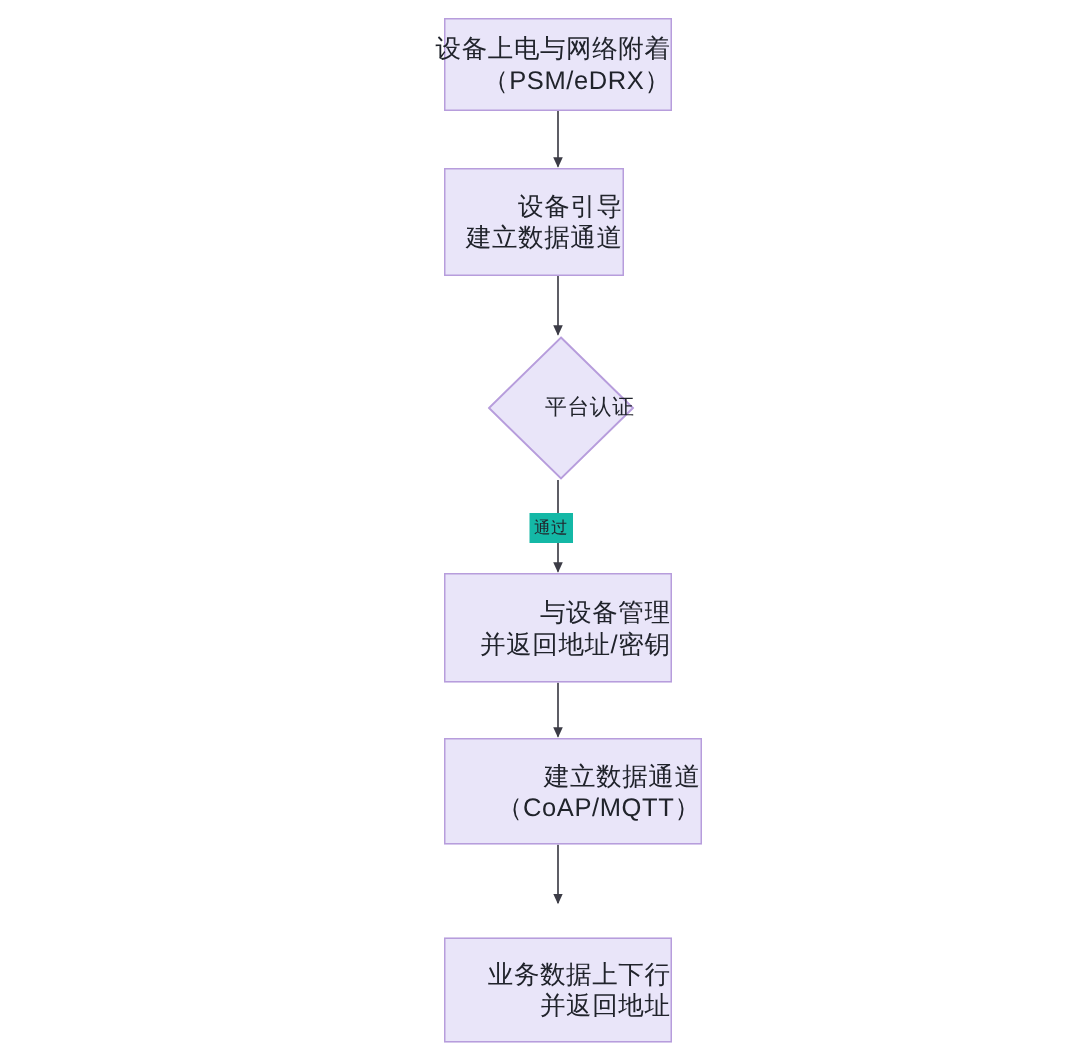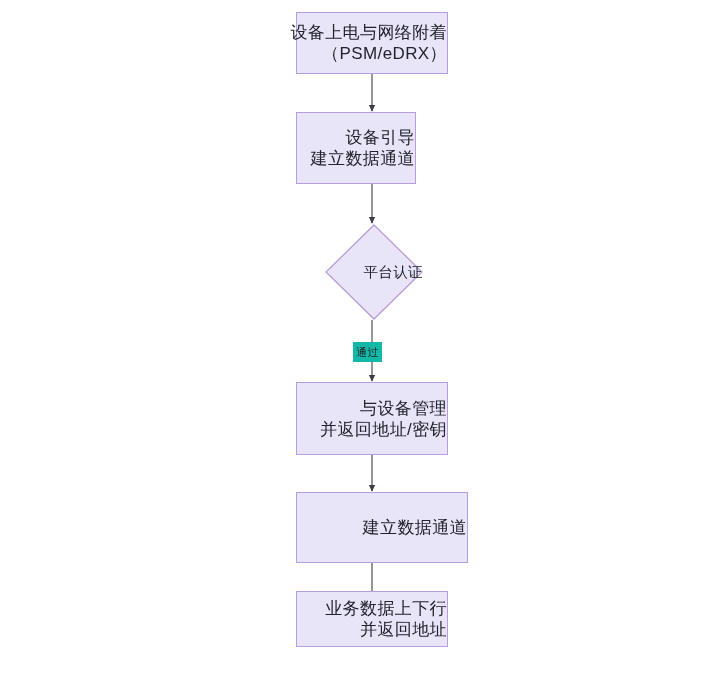--- a/index.html
+++ b/index.html
@@ -109,22 +109,23 @@
           <polygon points="49,1 97,48 49,95 1,48" fill="#e9e5f9" stroke="#b79ddc" stroke-width="1.3"></polygon>
         </svg>
         <span class="diamond-label">平台认证</span>
       </div>
       <div class="node-box" style="left: 296px; top: 382px; width: 152px; height: 73px;">
         <span class="node-line">与设备管理</span>
         <span class="node-line">并返回地址/密钥</span>
       </div>
       <div class="node-box" style="left: 296px; top: 492px; width: 172px; height: 71px; padding-left: 45px;">
         <span class="node-line">建立数据通道</span>
+        <span class="node-line">（CoAP/MQTT）</span>
       </div>
-      <div class="node-box" style="left: 296px; top: 591px; width: 152px; height: 56px;">
+      <div class="node-box" style="left: 296px; top: 625px; width: 152px; height: 70px;">
         <span class="node-line">业务数据上下行</span>
         <span class="node-line">并返回地址</span>
       </div>
     </div>
   <div id="edge-labels-group">
       <div class="edge-label" style="left: 353px; top: 342px;">通过</div>
     </div>
 </div>
 
 </body></html>

